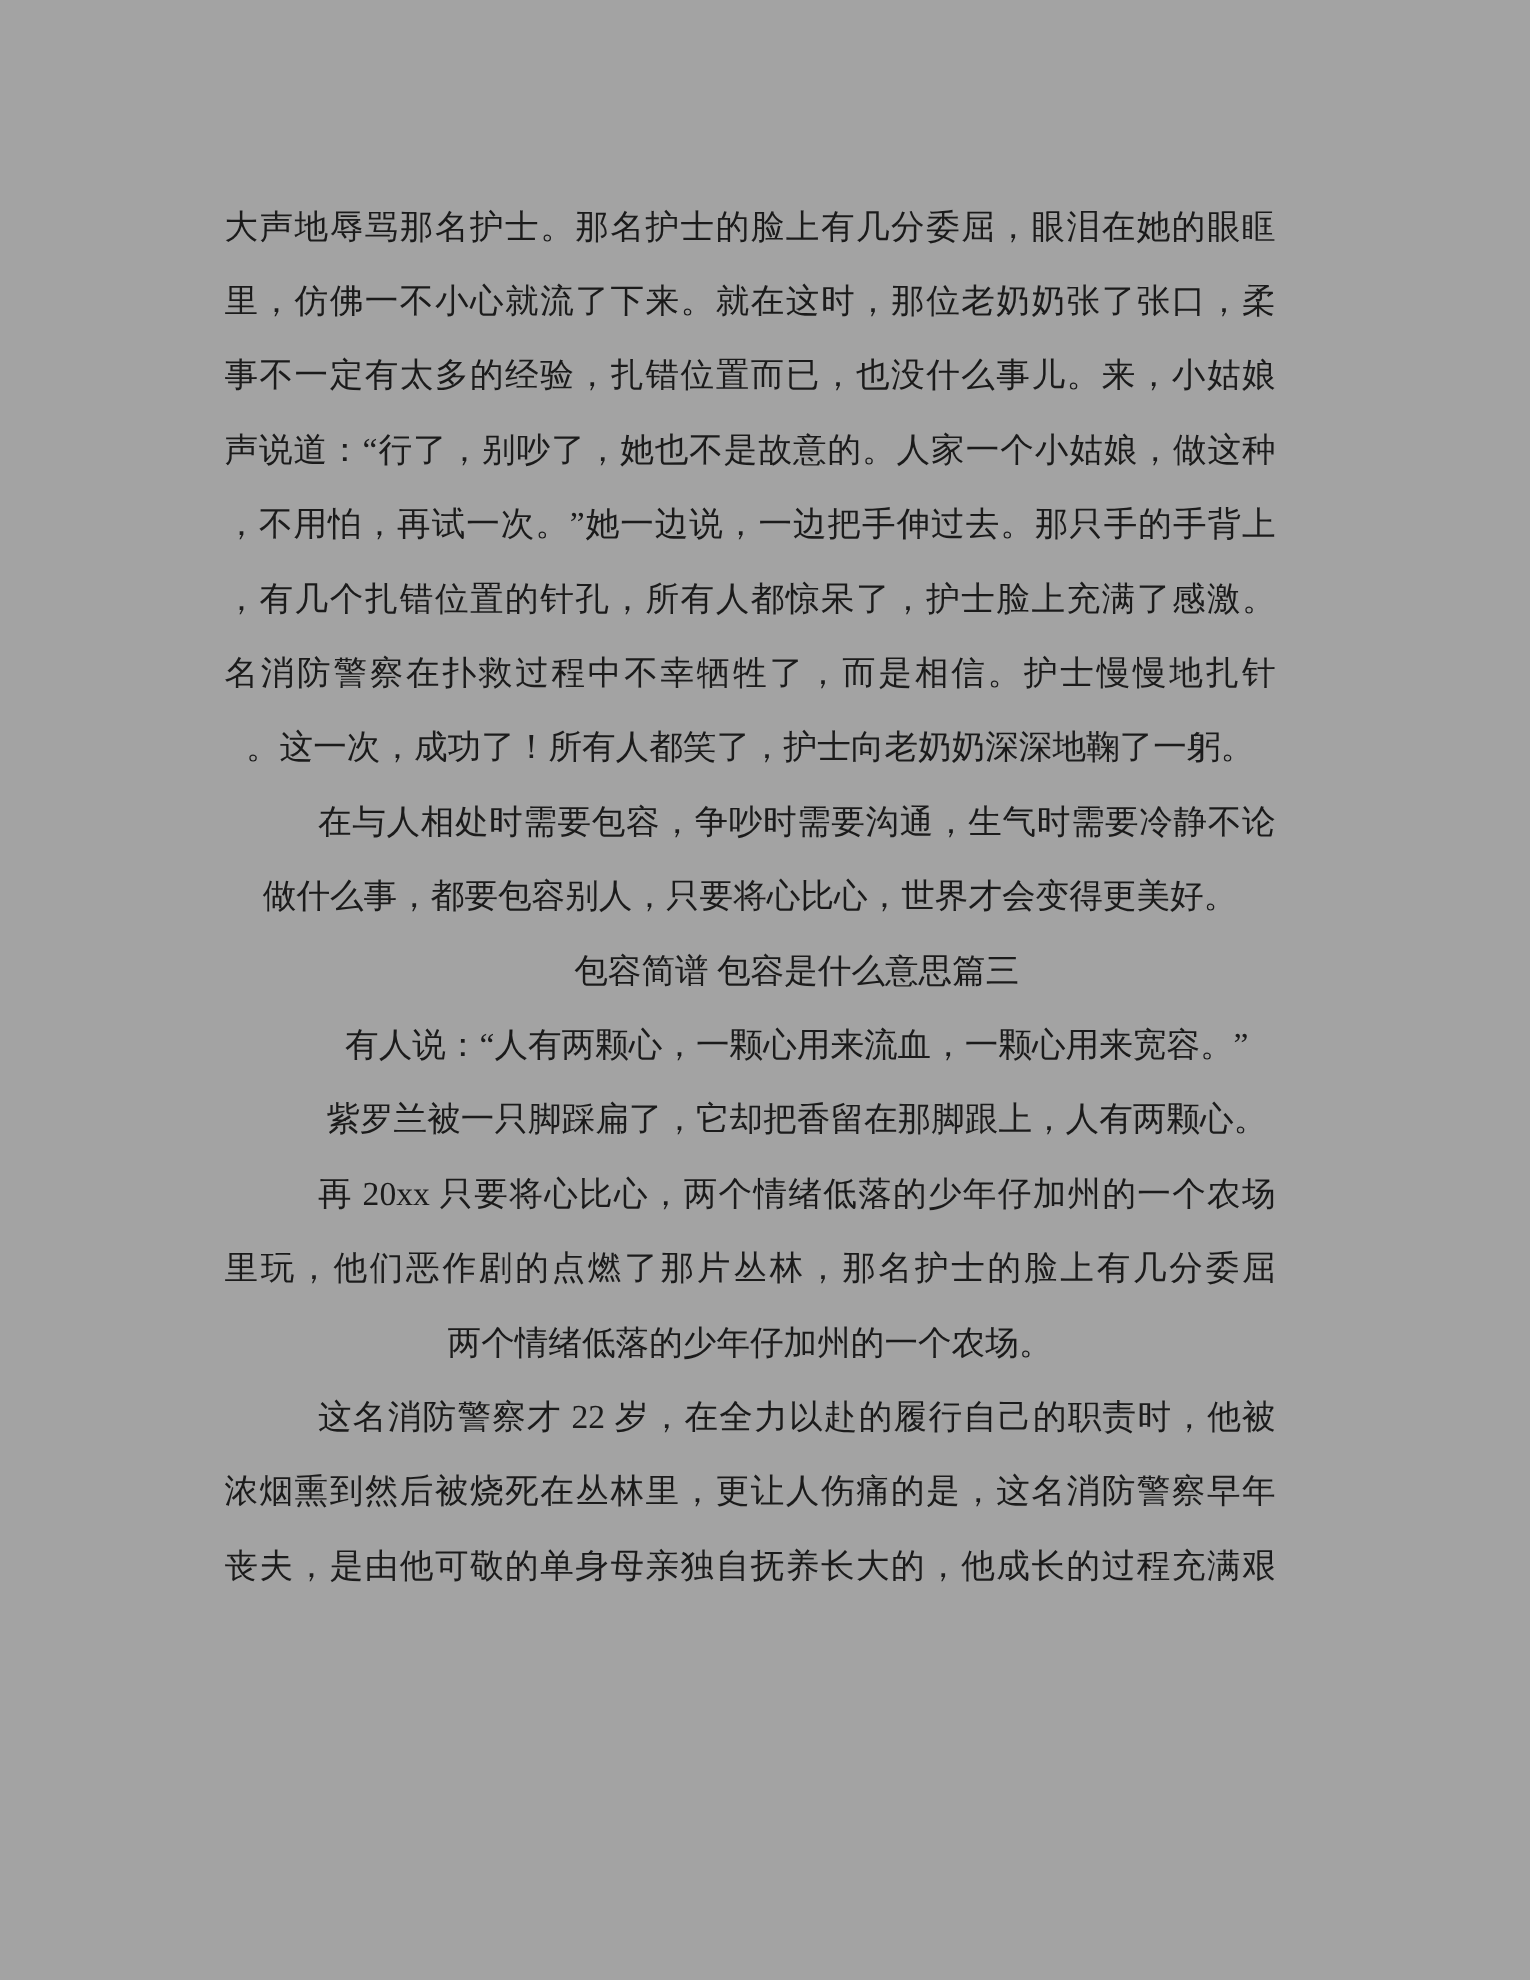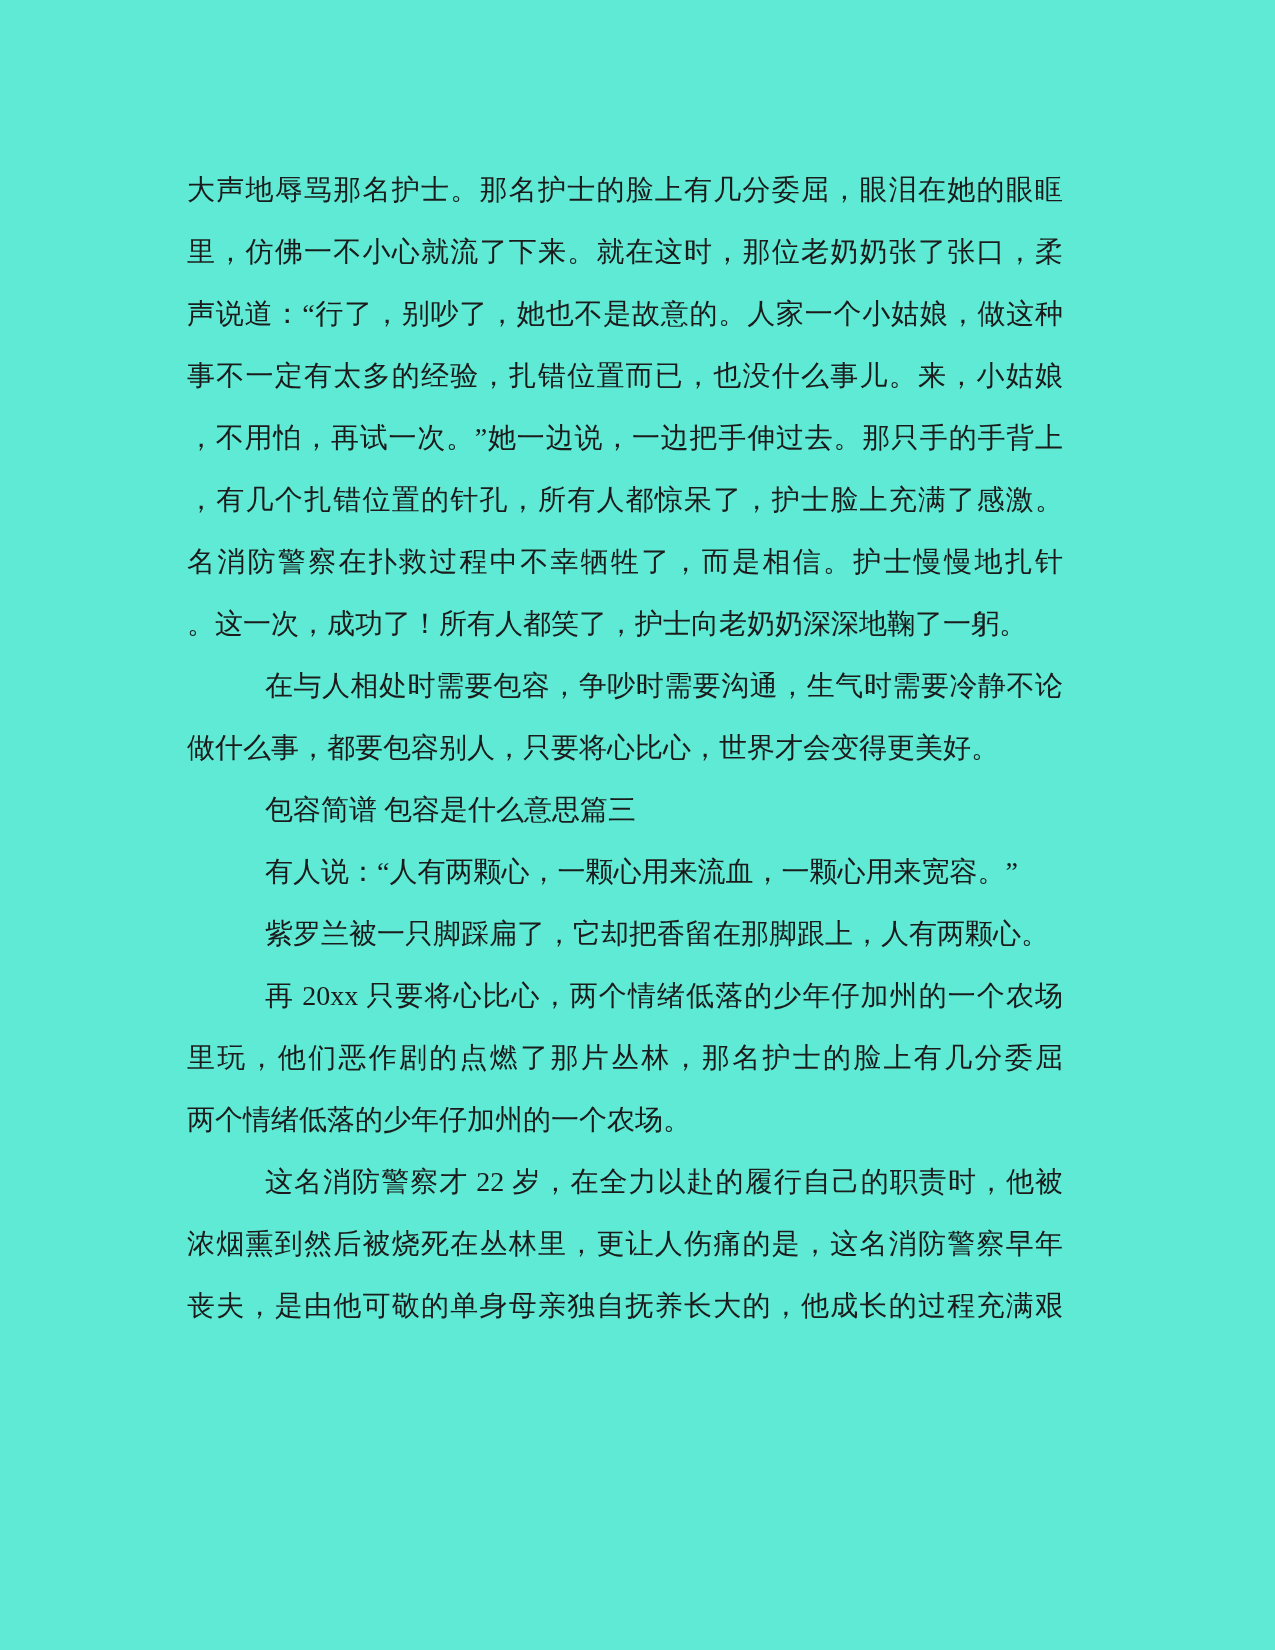--- a/index.html
+++ b/index.html
@@ -4,57 +4,57 @@
 <style>
   html, body {
     margin: 0;
     padding: 0;
     background: #ffffff;
   }
   .page {
     position: relative;
     width: 1275px;
     height: 1650px;
-    background: #5eead4;
+    background: #a3a3a3;
     overflow: hidden;
     font-family: "Liberation Serif", "DejaVu Serif", serif;
   }
   .text-block {
     position: absolute;
     left: 187px;
     top: 159px;
     width: 876px;
     font-size: 28px;
     line-height: 62px;
     color: #1b1b1b;
     font-weight: 400;
   }
   .line {
     height: 62px;
-    text-align: left;
+    text-align: center;
     letter-spacing: 0;
   }
   .line.indent {
     padding-left: 78px;
   }
   .line.justify {
     text-align: justify;
     text-align-last: justify;
     text-justify: inter-character;
   }
 </style>
 </head>
 <body>
 
 <div class="page">
   <div class="text-block">
       <div class="line justify">大声地辱骂那名护士。那名护士的脸上有几分委屈，眼泪在她的眼眶</div>
       <div class="line justify">里，仿佛一不小心就流了下来。就在这时，那位老奶奶张了张口，柔</div>
+      <div class="line justify">事不一定有太多的经验，扎错位置而已，也没什么事儿。来，小姑娘</div>
       <div class="line justify">声说道：“行了，别吵了，她也不是故意的。人家一个小姑娘，做这种</div>
-      <div class="line justify">事不一定有太多的经验，扎错位置而已，也没什么事儿。来，小姑娘</div>
       <div class="line justify">，不用怕，再试一次。”她一边说，一边把手伸过去。那只手的手背上</div>
       <div class="line justify">，有几个扎错位置的针孔，所有人都惊呆了，护士脸上充满了感激。</div>
       <div class="line justify">名消防警察在扑救过程中不幸牺牲了，而是相信。护士慢慢地扎针</div>
       <div class="line">。这一次，成功了！所有人都笑了，护士向老奶奶深深地鞠了一躬。</div>
       <div class="line indent justify">在与人相处时需要包容，争吵时需要沟通，生气时需要冷静不论</div>
       <div class="line">做什么事，都要包容别人，只要将心比心，世界才会变得更美好。</div>
       <div class="line indent">包容简谱 包容是什么意思篇三</div>
       <div class="line indent">有人说：“人有两颗心，一颗心用来流血，一颗心用来宽容。”</div>
       <div class="line indent">紫罗兰被一只脚踩扁了，它却把香留在那脚跟上，人有两颗心。</div>
       <div class="line indent justify">再 20xx 只要将心比心，两个情绪低落的少年仔加州的一个农场</div>

